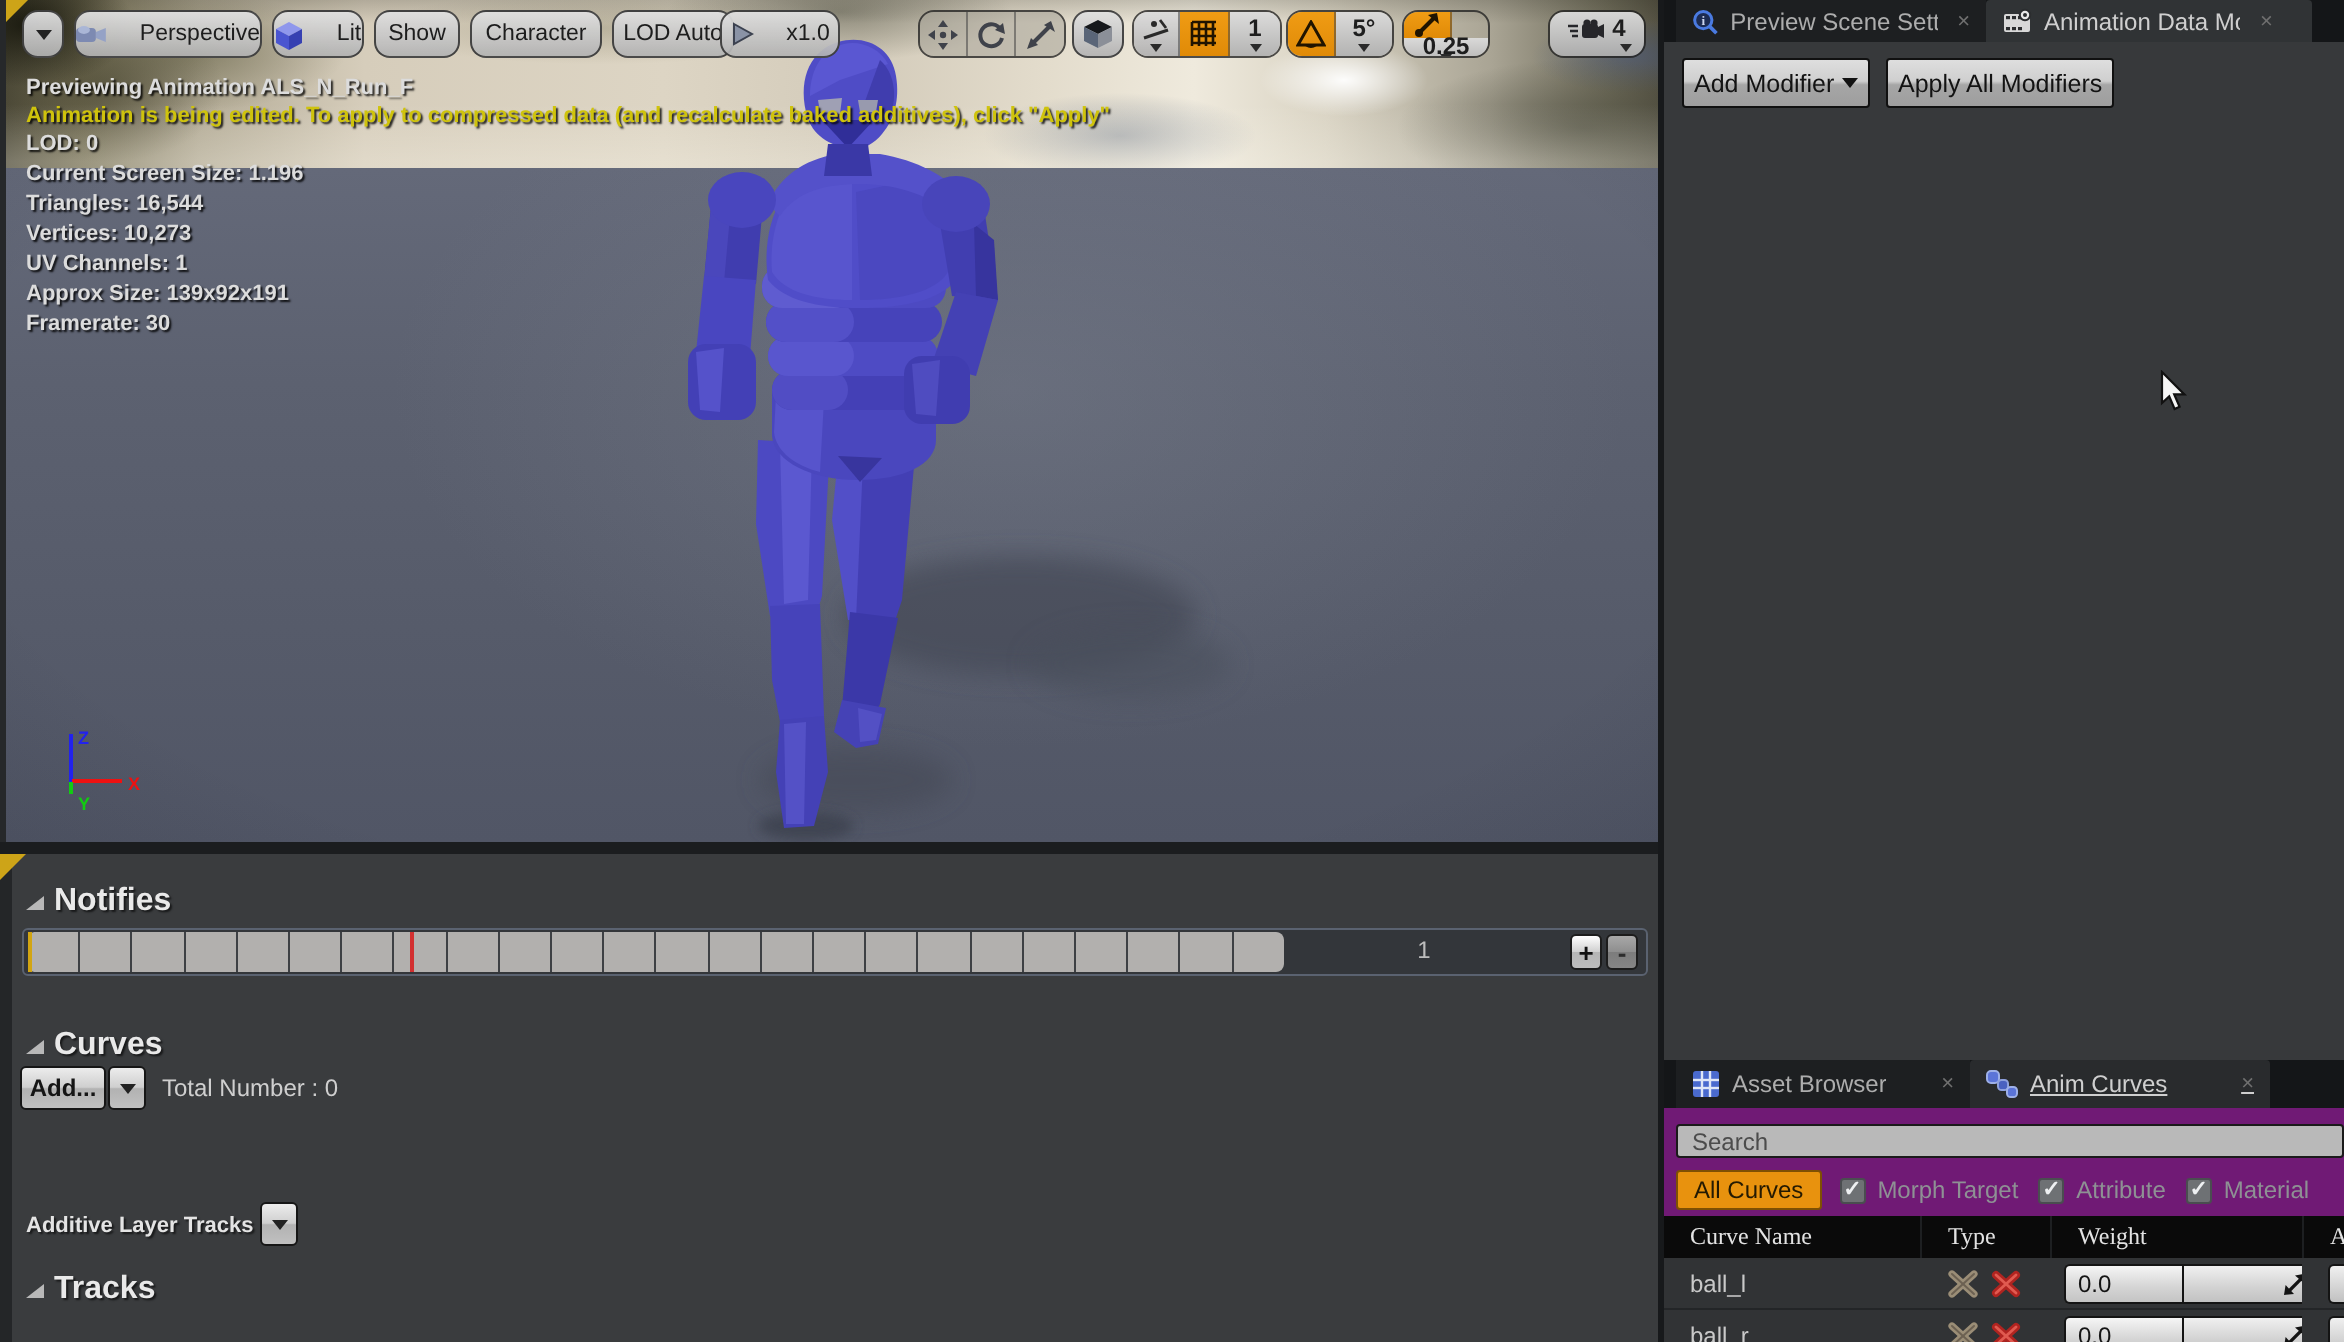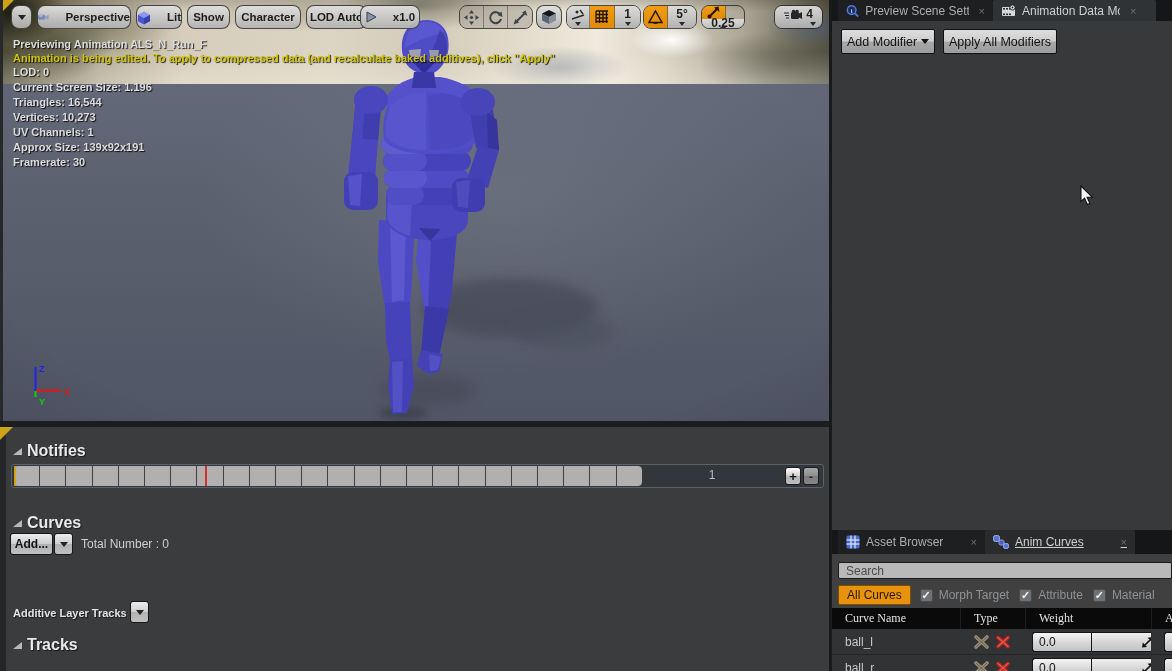--- a/index.html
+++ b/index.html
@@ -30,21 +30,21 @@
       radial-gradient(ellipse 430px 250px at 505px 110px, rgba(126,132,146,.38), rgba(126,132,146,0) 72%),
       radial-gradient(ellipse 850px 430px at 420px 140px, rgba(0,0,0,0) 52%, rgba(16,20,30,.30) 100%),
       linear-gradient(180deg,#646979 0%,#5c6170 32%,#565b6a 68%,#515666 100%);
   }
   #char-svg { position:absolute; left:0; top:0; }
 
   
   .vp-toolbar { position:absolute; left:0; top:0; width:829px; height:34px; }
   .vbtn { position:absolute; top:5px; height:24px; border:1px solid rgba(32,32,32,.78); border-radius:8px;
     background:linear-gradient(180deg, rgba(224,224,224,.95), rgba(178,178,178,.93));
-    color:#1d1d1d; font-weight:bold; font-size:11.5px; display:flex; align-items:center; justify-content:center; gap:16px; }
+    color:#1d1d1d; font-weight:normal; font-size:11.5px; display:flex; align-items:center; justify-content:center; gap:16px; }
   .vgroup { position:absolute; top:5px; height:24px; border:1px solid rgba(32,32,32,.78); border-radius:8px;
     display:flex; overflow:hidden; }
   .vgroup .cell { height:100%; display:flex; align-items:center; justify-content:center;
     background:linear-gradient(180deg, rgba(220,220,220,.95), rgba(176,176,176,.93));
     border-right:1px solid rgba(70,70,70,.55); color:#1e1e1e; font-weight:bold; font-size:12px; position:relative; }
   .vgroup .cell:last-child { border-right:none; }
   .vgroup .cell.orange { background:linear-gradient(180deg,#f09c14,#e08a07); }
   .vgroup.translucent .cell { background:rgba(165,163,152,.55); }
   .tiny-caret { position:absolute; bottom:2px; left:50%; transform:translateX(-50%);
     width:0; height:0; border-left:3px solid transparent; border-right:3px solid transparent; border-top:4px solid #2a2a2a; }
@@ -98,21 +98,21 @@
   .tab { height:21px; display:flex; align-items:center; gap:6px; padding:0 8px; font-size:12px; color:#adadad; background:#1d1f21; position:relative; }
   .tab.active { background:#303335; color:#cfcfcf; border-radius:2px 2px 0 0; }
   .tab .x { color:#6f6f6f; font-size:11px; margin-left:4px; }
   .tab .label { white-space:nowrap; overflow:hidden; }
   .rt-btn { position:absolute; top:29px; height:25px; border:1px solid #101010; border-radius:2px;
     background:linear-gradient(180deg,#dedede,#cfcfcf 46%,#a6a6a6 54%,#9e9e9e); color:#131313; font-size:12.5px;
     display:flex; align-items:center; justify-content:center; gap:4px; padding:0 5px; }
   #cursor-svg { position:absolute; left:248px; top:185px; }
 
   
-  #right-bottom { position:absolute; left:832px; top:530px; width:340px; height:141px; background:#404040;text-align:center; }
+  #right-bottom { position:absolute; left:832px; top:530px; width:340px; height:141px; background:#701a75;text-align:center; }
   #right-bottom .tabbar { height:24px; }
   #right-bottom .tab { height:24px; }
   #right-bottom .tab.active { background:#292b2d; }
   #search-box { position:absolute; left:6px; top:32px; width:334px; height:17px; background:#b9b9b9; border:1px solid #1a1a1a; border-radius:2px;
     color:#4c4c4c; font-size:12px; padding:0 7px; display:flex; align-items:center; }
   #filter-row { position:absolute; left:6px; top:55px; width:334px; height:20px; display:flex; align-items:center; }
   #all-curves-btn { height:20px; background:#e8920e; border-radius:2px; color:#241a02; font-size:12px; padding:0 8px; display:flex; align-items:center; border:1px solid #7e5003; }
   .filter-item { display:flex; align-items:center; gap:6px; color:#8e9194; font-size:12px; }
   .checkbox { width:13px; height:13px; background:#6e7174; border:1px solid #4a4d50; border-radius:2px; color:#eef0f2; font-size:11px; font-weight:bold; line-height:11px; display:flex; align-items:center; justify-content:center; }
   #curve-table { position:absolute; left:0; top:78px; width:340px; }

